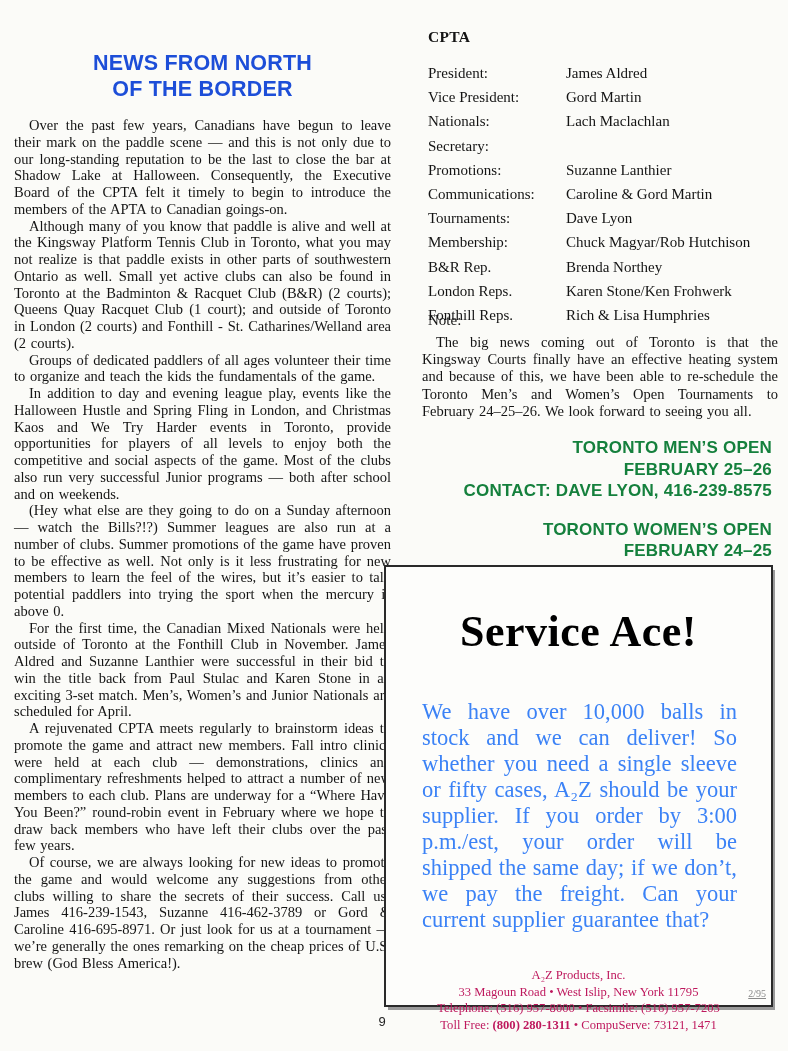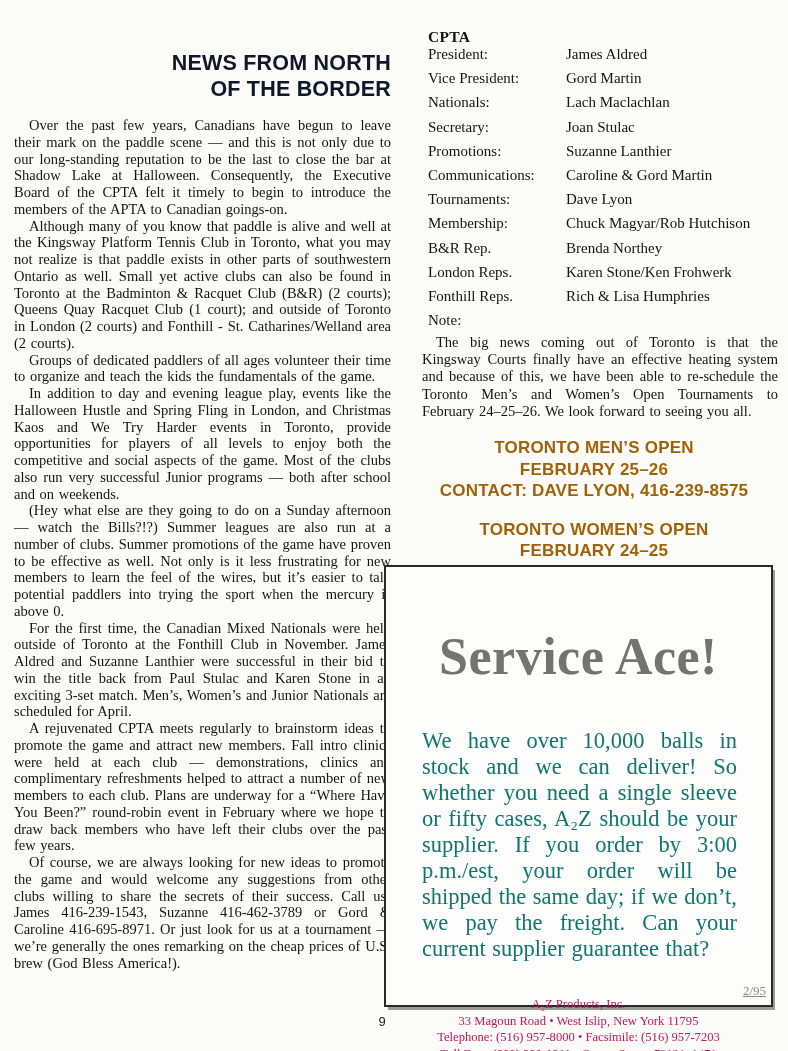--- a/index.html
+++ b/index.html
@@ -7,58 +7,58 @@
     width:788px;height:1051px;position:relative;
     background:#fbfbf8;color:#141414;
     font-family:"Liberation Serif","DejaVu Serif",serif;
     overflow:hidden;
   }
   
   .left-col{position:absolute;left:14px;top:50px;width:377px;}
   .article-title{
     font-family:"Liberation Sans","DejaVu Sans",sans-serif;
     font-weight:bold;font-size:21.5px;line-height:26px;
-    text-align:right;letter-spacing:.2px;color:#0f172a;
+    text-align:center;letter-spacing:.2px;color:#1d4ed8;
   }
   .article-body{margin-top:15px;font-size:14.5px;line-height:16.75px;text-align:justify;}
   .article-body p{margin:0;text-indent:15px;word-spacing:1px;}
   
   .right-col{position:absolute;left:428px;top:28px;width:352px;}
   .cpta-heading{font-weight:bold;font-size:15.5px;letter-spacing:.3px;}
   .officer-row{display:flex;height:24.2px;align-items:baseline;font-size:15px;}
-  .officer-role{width:138px;flex:none;}
+  .officer-role{width:138px;flex:none;margin-top:19px;}
   .officer-name{flex:1;}
   .note-label{font-size:15px;height:20px;}
   .note-text{
     font-size:14.5px;line-height:17.2px;text-align:justify;
     text-indent:14px;margin:2px 0 0 -6px;width:356px;word-spacing:1px;
   }
   .tournament{
     font-family:"Liberation Sans","DejaVu Sans",sans-serif;
     font-weight:bold;font-size:17px;line-height:21.5px;
-    text-align:center;margin-top:17px;width:356px;margin-left:-12px;
-    letter-spacing:.2px;color:#a16207;
+    text-align:right;margin-top:17px;width:356px;margin-left:-12px;
+    letter-spacing:.2px;color:#15803d;
   }
   
   .ad-box{
     position:absolute;left:384px;top:565px;width:385px;height:438px;
     background:#fdfdfb;border:2px solid #2a2a2a;
     box-shadow:3px 4px 0 -1px #9a9a9a;
   }
   .ad-title{
-    margin-top:60px;text-align:center;
-    font-weight:bold;font-size:52px;letter-spacing:.5px;color:#737373;
+    margin-top:39px;text-align:center;
+    font-weight:bold;font-size:44px;letter-spacing:.5px;color:#000000;
   }
   .ad-body{
     margin:42px 34px 0 36px;font-size:22.5px;line-height:26px;
-    text-align:justify;word-spacing:1px;color:#0f766e;
+    text-align:justify;word-spacing:1px;color:#3b82f6;
   }
   .ad-footer{margin-top:34px;text-align:center;font-size:12.6px;line-height:16.5px;color:#be185d;}
   .ad-footer .bold{font-weight:bold;}
-  .ad-corner{position:absolute;right:5px;bottom:6px;font-size:13px;color:#8a8a8a;text-decoration:underline;}
+  .ad-corner{position:absolute;right:5px;bottom:6px;font-size:10px;color:#8a8a8a;text-decoration:underline;}
   
   .page-number{
     position:absolute;left:372px;top:1014px;width:20px;text-align:center;
     font-family:"Liberation Sans","DejaVu Sans",sans-serif;font-size:13px;color:#222;
   }
 </style>
 </head>
 <body>
 
 <div class="left-col">
@@ -89,21 +89,20 @@
     <div class="officer-row">
       <span class="officer-role">Vice President:</span>
       <span class="officer-name">Gord Martin</span>
     </div>
     <div class="officer-row">
       <span class="officer-role">Nationals:</span>
       <span class="officer-name">Lach Maclachlan</span>
     </div>
     <div class="officer-row">
       <span class="officer-role">Secretary:</span>
-      <span class="officer-name">Joan Stulac</span>
     </div>
     <div class="officer-row">
       <span class="officer-role">Promotions:</span>
       <span class="officer-name">Suzanne Lanthier</span>
     </div>
     <div class="officer-row">
       <span class="officer-role">Communications:</span>
       <span class="officer-name">Caroline &amp; Gord Martin</span>
     </div>
     <div class="officer-row">

